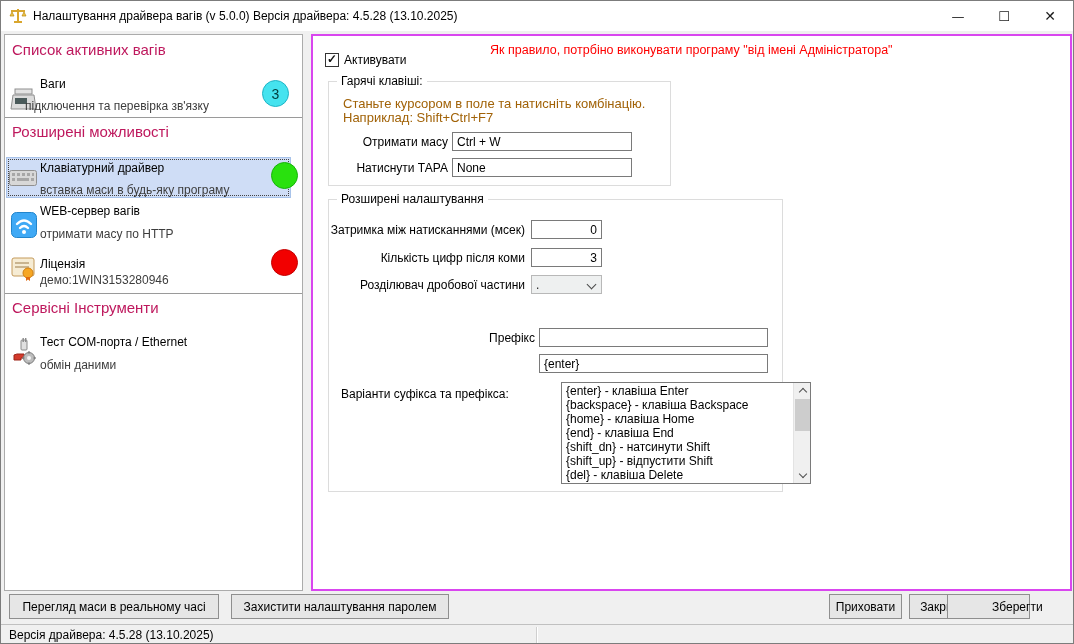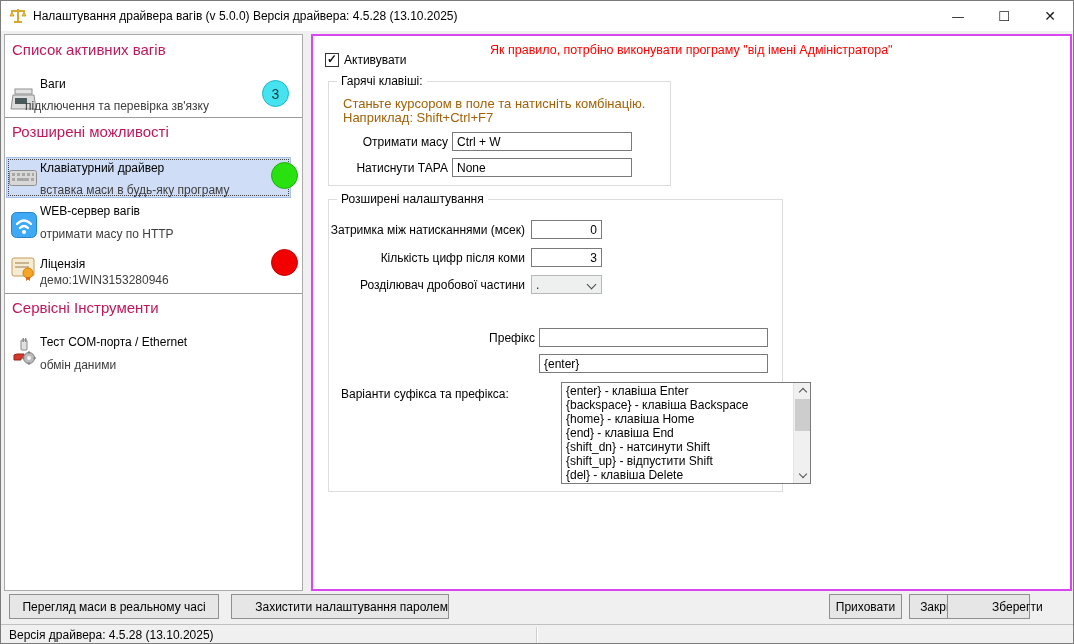--- a/index.html
+++ b/index.html
@@ -231,21 +231,21 @@
           <div class="sb-thumb"></div>
           <div class="sb-btn sb-down">
               <span class="chev"></span>
             </div>
         </div>
       </div>
     </div>
   </div>
 
   <button class="btn" style="left:8px; top:593px; width:210px;">Перегляд маси в реальному часі</button>
-  <button class="btn" style="left:230px; top:593px; width:218px;text-align:right;">Захистити налаштування паролем</button>
+  <button class="btn" style="left:230px; top:593px; width:218px;">Захистити налаштування паролем</button>
   <button class="btn" style="left:828px; top:593px; width:73px;">Приховати</button>
   <button class="btn" style="left:908px; top:593px; width:67px;">Закрити</button>
   <button class="btn" style="left:946px; top:593px; width:83px;padding-left:44px;">Зберегти</button>
 
   <div class="statusbar">
     <div class="status-text">Версія драйвера: 4.5.28 (13.10.2025)</div>
     <div class="status-div"></div>
   </div>
 
 </div>

